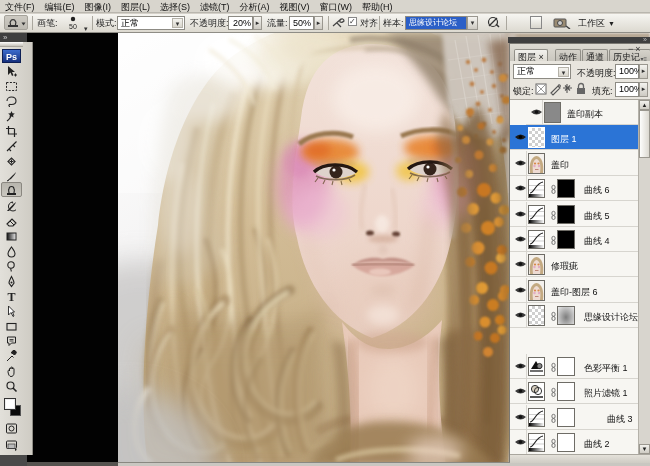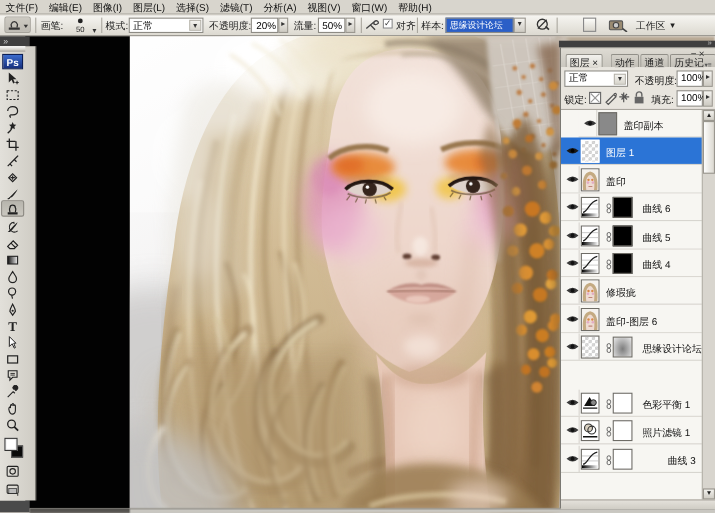--- a/index.html
+++ b/index.html
@@ -743,20 +743,39 @@
               <rect x="0" y="14" width="15" height="3" fill="url(#gbw)"></rect>
             </svg></div>
       <svg class="llink" viewBox="0 0 8 11">
             <rect x="2.2" y="0.8" width="3.6" height="4.4" rx="1.6" fill="none" stroke="#555" stroke-width=".9"></rect>
             <rect x="2.2" y="5.6" width="3.6" height="4.4" rx="1.6" fill="none" stroke="#555" stroke-width=".9"></rect>
           </svg>
       <div class="lmask" style="background:#fff;"></div>
       <div class="llabel" style="left:74px;margin-left:23px;">曲线 3</div>
     </div>
     
+    <div class="lrow" style="top:330px;height:25px;">
+      <svg class="eye" viewBox="0 0 13 10">
+            <path d="M1 5 Q6.5 0 12 5 Q6.5 10 1 5Z" fill="#3a3a3a"></path>
+            <circle cx="6.5" cy="5" r="1.8" fill="#111"></circle>
+          </svg>
+      <div class="eyecol"></div>
+      <div class="lthumb" style="height:19px;top:3px;"><svg width="15" height="17" viewBox="0 0 15 17">
+              <rect width="15" height="17" fill="#fff"></rect>
+              <path d="M0 5.5 h15 M0 10 h15" stroke="#bbb" stroke-width=".7"></path>
+              <path d="M1 13 C5 13 7 3 14 2" stroke="#222" stroke-width="1.2" fill="none"></path>
+              <rect x="0" y="14" width="15" height="3" fill="url(#gbw)"></rect>
+            </svg></div>
+      <svg class="llink" viewBox="0 0 8 11">
+            <rect x="2.2" y="0.8" width="3.6" height="4.4" rx="1.6" fill="none" stroke="#555" stroke-width=".9"></rect>
+            <rect x="2.2" y="5.6" width="3.6" height="4.4" rx="1.6" fill="none" stroke="#555" stroke-width=".9"></rect>
+          </svg>
+      <div class="lmask" style="background:#fff;"></div>
+      <div class="llabel" style="left:74px;">曲线 2</div>
+    </div>
     <svg width="0" height="0">
           <defs>
       <linearGradient id="gbw" x1="0" y1="0" x2="1" y2="0">
               <stop offset="0" stop-color="#000"></stop>
               <stop offset="1" stop-color="#fff"></stop>
             </linearGradient>
       <linearGradient id="grb" x1="0" y1="0" x2="1" y2="0">
               <stop offset="0" stop-color="#e33"></stop>
               <stop offset=".35" stop-color="#ec2"></stop>
               <stop offset=".65" stop-color="#3b5"></stop>

